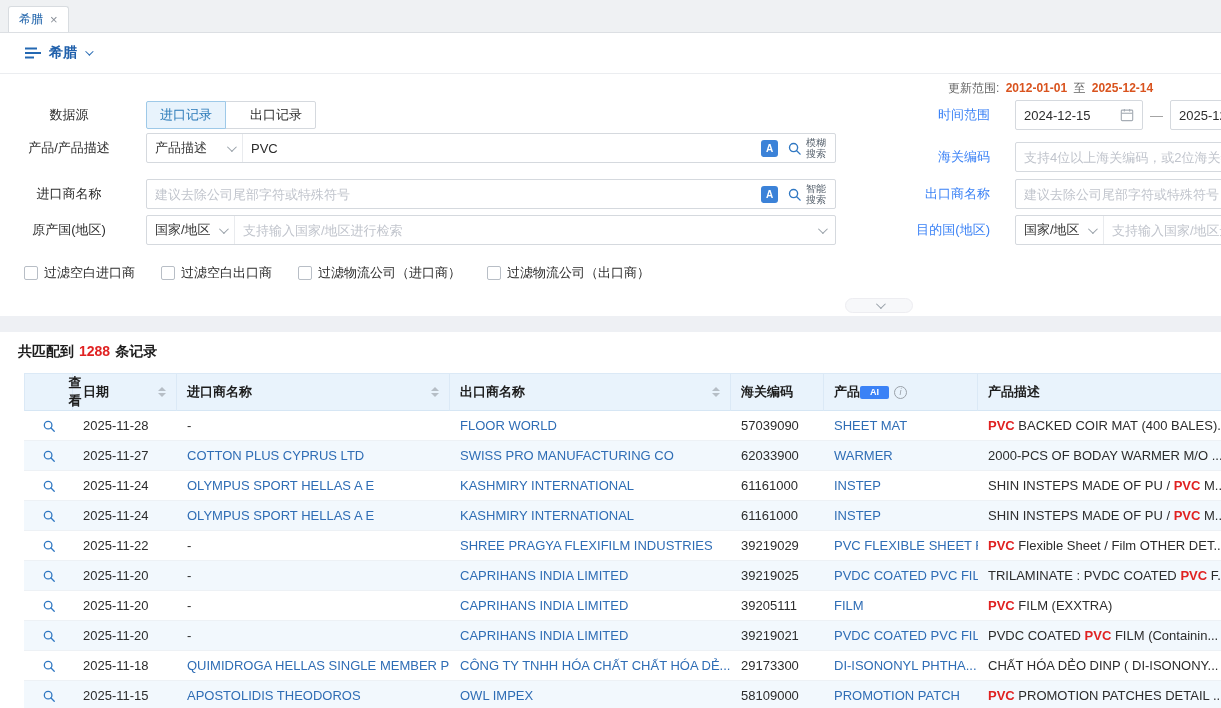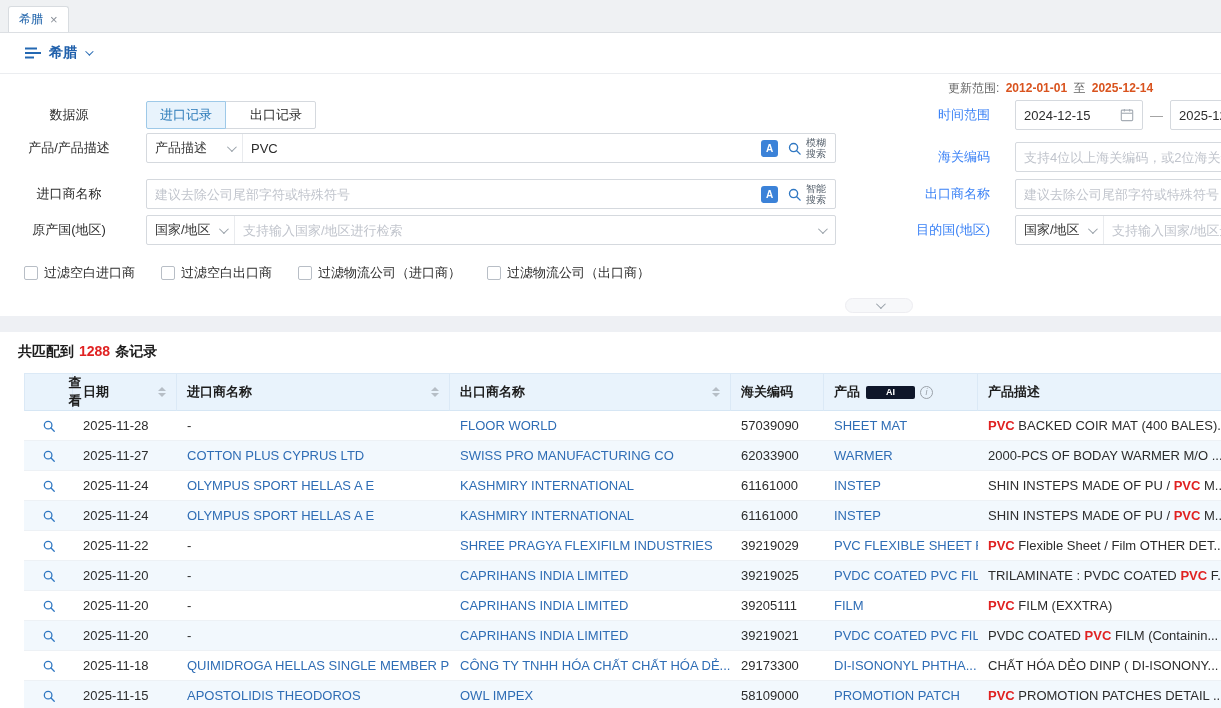--- a/index.html
+++ b/index.html
@@ -82,22 +82,22 @@
   .grid th { background: #e9f3fc; border-top: 1px solid #dbe9f6; border-bottom: 1px solid #d6e6f4;
     border-right: 1px solid #dbe9f6; height: 37px; padding: 0 10px; font-size: 13px; font-weight: bold;
     color: #1d1d1d; text-align: left; }
   .grid th:first-child { border-left: 1px solid #dbe9f6; }
   .th-wrap { display: flex; align-items: center; }
   .th-wrap.center { justify-content: center; margin-left: 40px; }
   .sorter { margin-left: auto; display: inline-flex; flex-direction: column; gap: 2px; cursor: pointer; padding-left: 6px; }
   .caret { display: block; width: 0; height: 0; border-left: 4px solid transparent; border-right: 4px solid transparent; }
   .caret.up { border-bottom: 4.5px solid #b6bec6; }
   .caret.down { border-top: 4.5px solid #b6bec6; }
-  .ai-badge { background: #0f172a; color: #fff; font-size: 9px; font-weight: bold; padding: 2px 20px;
-    border-radius: 2px; margin-left: 6px; line-height: 1; }
+  .ai-badge { background: #3b82f6; color: #fff; font-size: 9px; font-weight: bold; padding: 2px 10px;
+    border-radius: 2px; line-height: 1; }
   .info-icon { width: 13px; height: 13px; border: 1px solid #9aa1a9; border-radius: 50%; color: #9aa1a9;
     font-size: 9px; line-height: 11px; text-align: center; margin-left: 5px; display: inline-block;
     font-style: italic; font-weight: normal; cursor: pointer; }
 
   .grid td { height: 30px; padding: 0 10px; font-size: 13px; color: #2c2c2c;
     border-bottom: 1px solid #edf1f5; white-space: nowrap; overflow: hidden; }
   .grid tr.alt td { background: #f2f8fd; }
   td.td-view { text-align: center; padding: 0; }
   .view-btn { display: inline-flex; align-items: center; justify-content: center; cursor: pointer; vertical-align: middle; }
   .cell-link { color: #2f6db5; cursor: pointer; }

